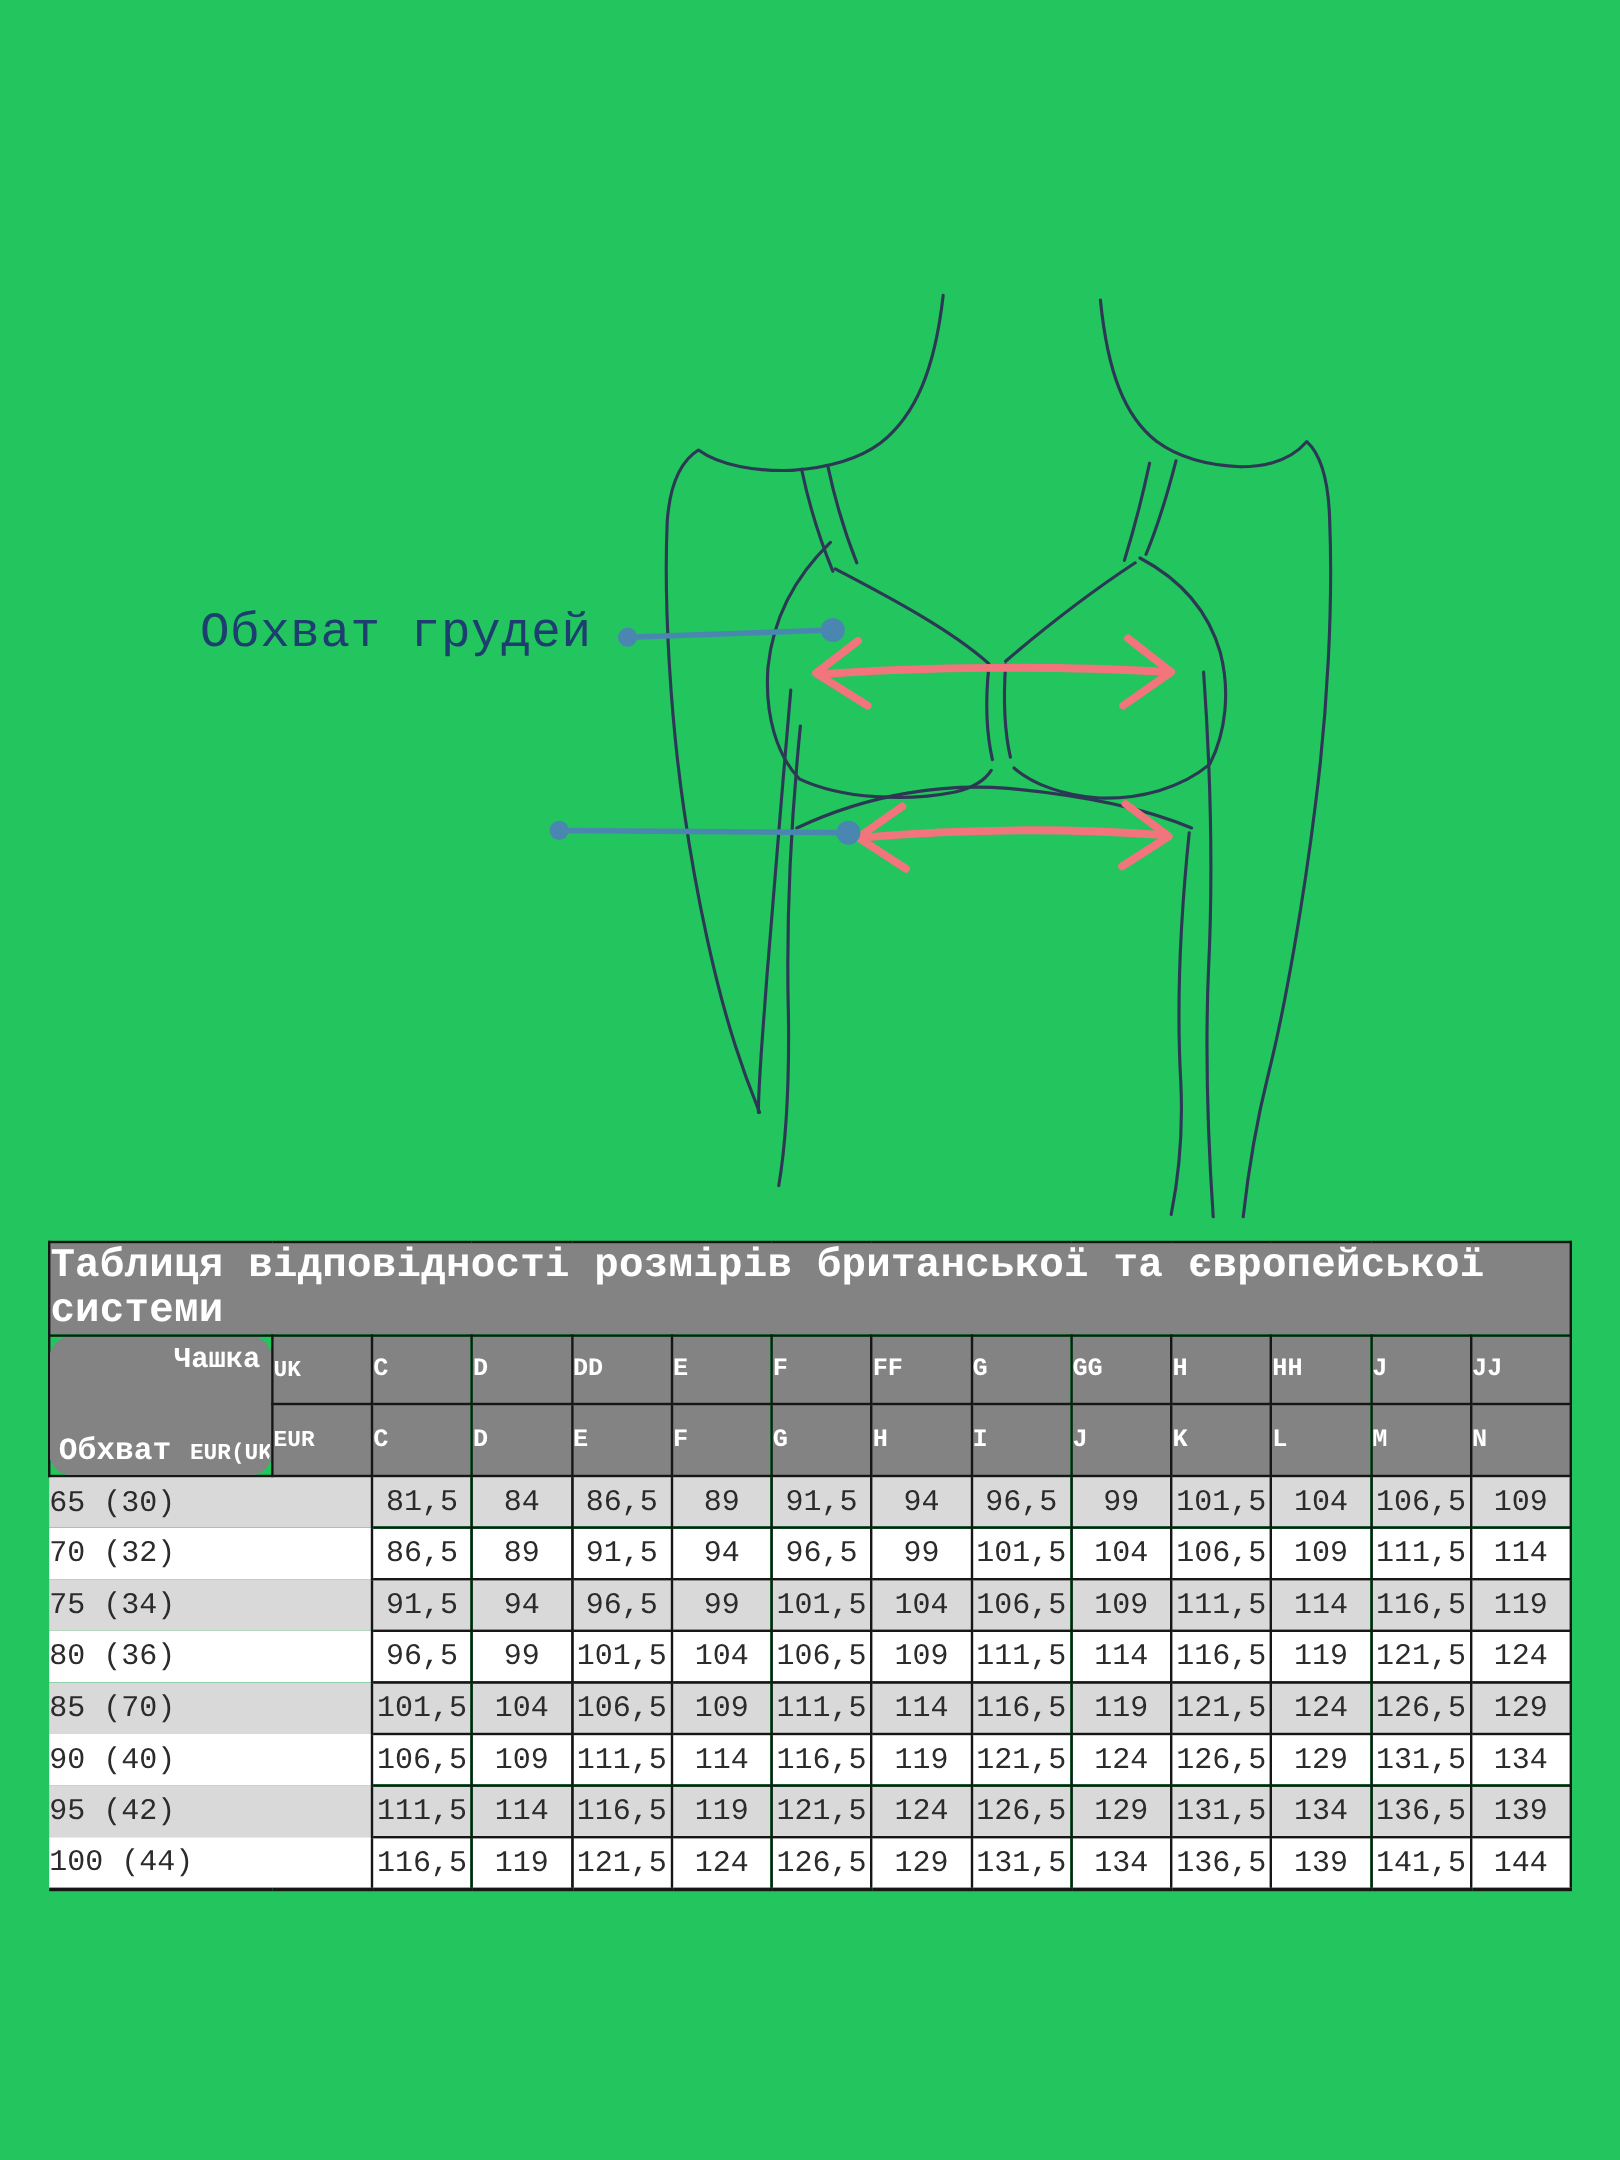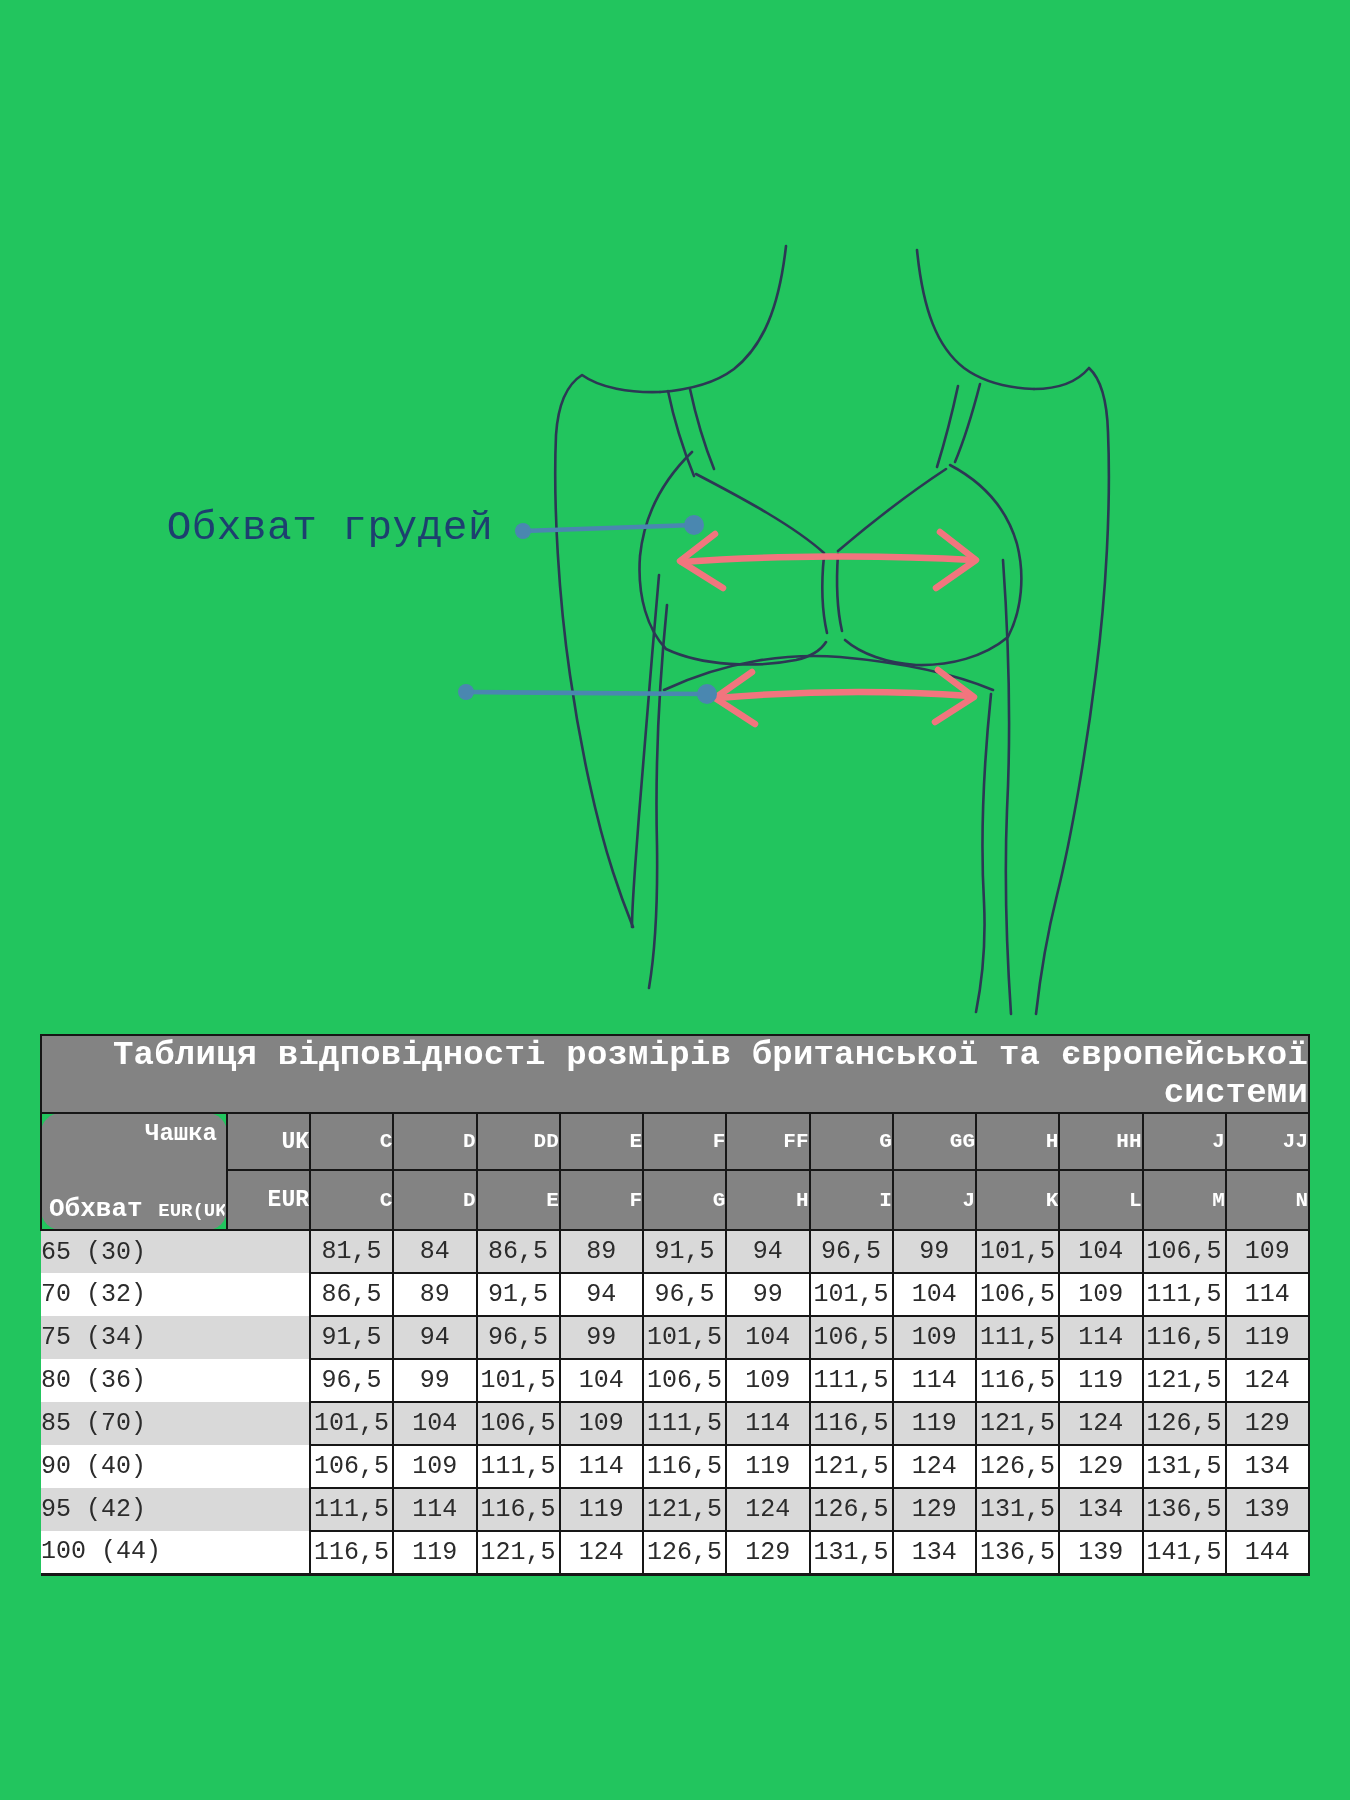--- a/index.html
+++ b/index.html
@@ -29,23 +29,23 @@
   .size-table th,.size-table td{padding:0;overflow:hidden;}
   .title-cell{
     height:56px;background:var(--title-bg);color:var(--title-text);
     font-size:34px;font-weight:700;text-align:center;vertical-align:middle;
     border:2px solid var(--title-bg);letter-spacing:0.2px;
   }
   tr.uk-row th{height:55px;}
   tr.eur-row th{height:58px;}
   .size-table thead th{
     background:var(--header-bg);color:var(--header-text);
-    border:2px solid var(--grid);font-weight:700;text-align:right;vertical-align:middle;
-  }
-  .sys-cell{font-size:23px;}
+    border:2px solid var(--grid);font-weight:700;text-align:left;vertical-align:middle;
+  }
+  .sys-cell{font-size:19px;}
   .cup-cell{font-size:21px;}
   .corner-cell{
     position:relative;
     background-color:var(--header-bg);
     background-image:linear-gradient(to bottom left,
       transparent calc(50% - 1.6px), var(--grid) calc(50% - 1.6px),
       var(--grid) calc(50% + 1.6px), transparent calc(50% + 1.6px));
     border-radius:20px;
   }
   .corner-cup{position:absolute;top:6px;right:9px;font-size:24px;font-weight:700;color:var(--header-text);}

